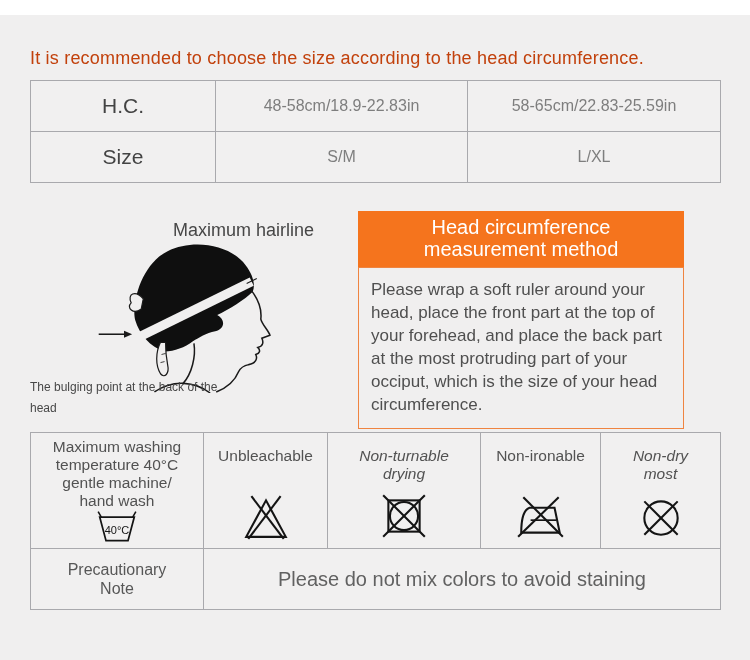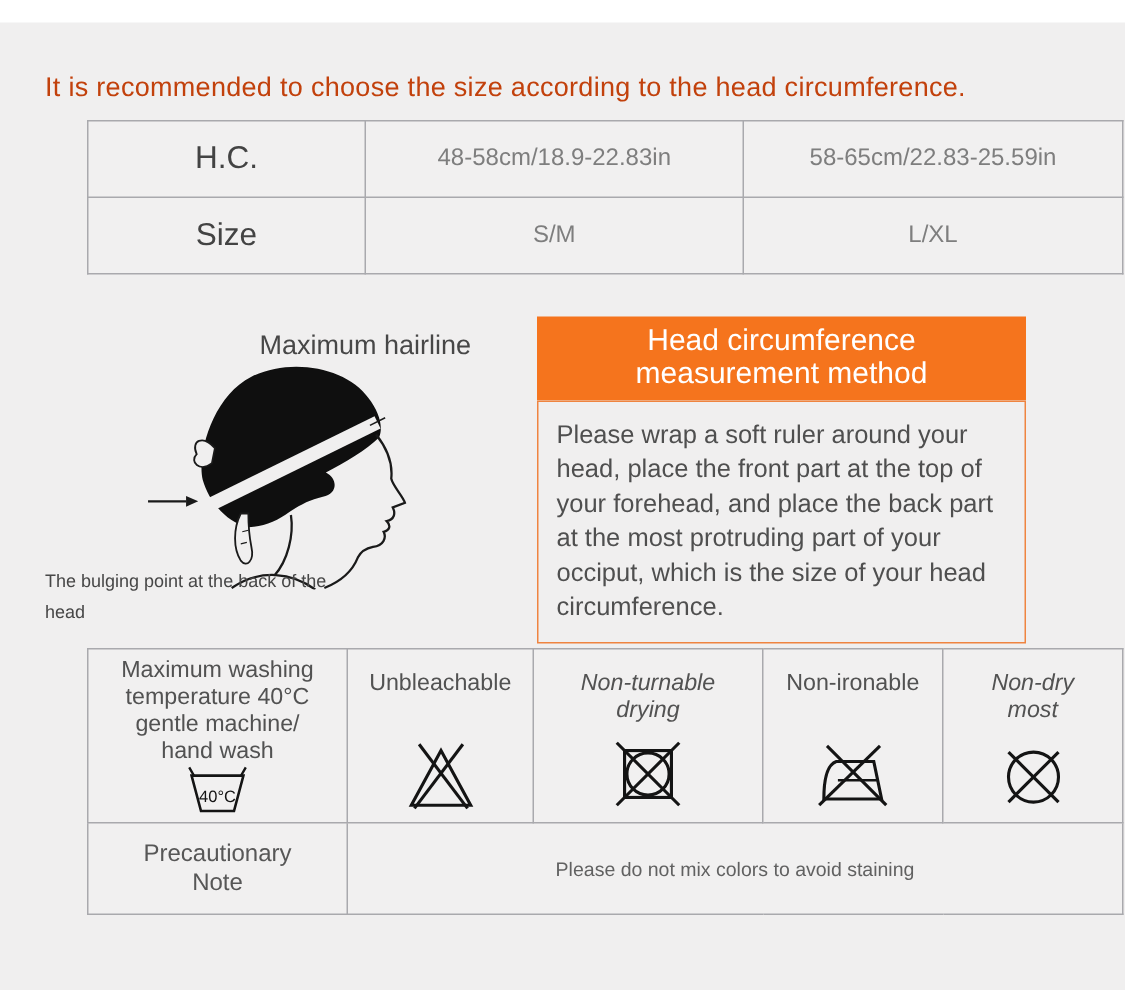--- a/index.html
+++ b/index.html
@@ -2,21 +2,21 @@
 <html><head>
 <meta charset="utf-8">
 <style>
   * { margin:0; padding:0; box-sizing:border-box; }
   body { font-family:"Liberation Sans", sans-serif; background:#ffffff; }
   .canvas { position:relative; width:750px; height:660px; background:#ffffff; overflow:hidden; }
   .gray-bg { position:absolute; left:0; top:15px; width:750px; height:645px; background:#f0efef; }
 
   .intro { position:absolute; left:30px; top:48px; width:700px; font-size:18px; letter-spacing:.2px; color:#c2410c; }
 
-  table { border-collapse:collapse;margin-left:28px; }
+  table { border-collapse:collapse; }
   .size-table { position:absolute; left:30px; top:80px; width:690px; table-layout:fixed; }
   .size-table td { border:1px solid #a9a9ad; height:51px; text-align:center; vertical-align:middle; background:#f1f0f0; }
   .size-table .rowhead { font-size:21px; color:#434343; }
   .size-table .val { font-size:16px; color:#7e7e7e; }
 
   .fh-label { position:absolute; left:118px; top:220px; width:196px; text-align:right; font-size:18px; color:#474747; }
   .head-art { position:absolute; left:96px; top:241px; width:204px; height:152px; }
   .bulge-label { position:absolute; left:30px; top:377px; width:196px; font-size:12px; line-height:21px; color:#474747; }
 
   .measure-panel { position:absolute; left:320px; top:211px; width:364px;padding-left:38px; }
@@ -29,21 +29,21 @@
   .care-cell { height:115px; }
   .cell-inner { display:flex; flex-direction:column; align-items:center; height:115px; }
   .care-label { font-size:15.5px; line-height:18px; color:#525252; text-align:center; margin-top:14px; }
   .care-label.first { margin-top:5px; max-width:142px; font-size:15.5px; }
   .care-label .narrow { display:inline-block;font-style:italic; }
   .care-icon { margin-top:auto; margin-bottom:7px; }
   .care-icon.first { margin-bottom:5px; }
   .note-row td { height:61px; vertical-align:middle; text-align:center; }
   .note-label { font-size:16px; line-height:19px; color:#575757; }
   .note-label .narrow { display:inline-block; max-width:120px; }
-  .note-text { font-size:13px; color:#616161; }
+  .note-text { font-size:20px; color:#616161; }
 
   svg text { font-family:"Liberation Sans", sans-serif; }
 </style>
 </head>
 <body>
 
 <div class="canvas">
   <div class="gray-bg"></div>
 
   <div class="intro">It is recommended to choose the size according to the head circumference.</div>

